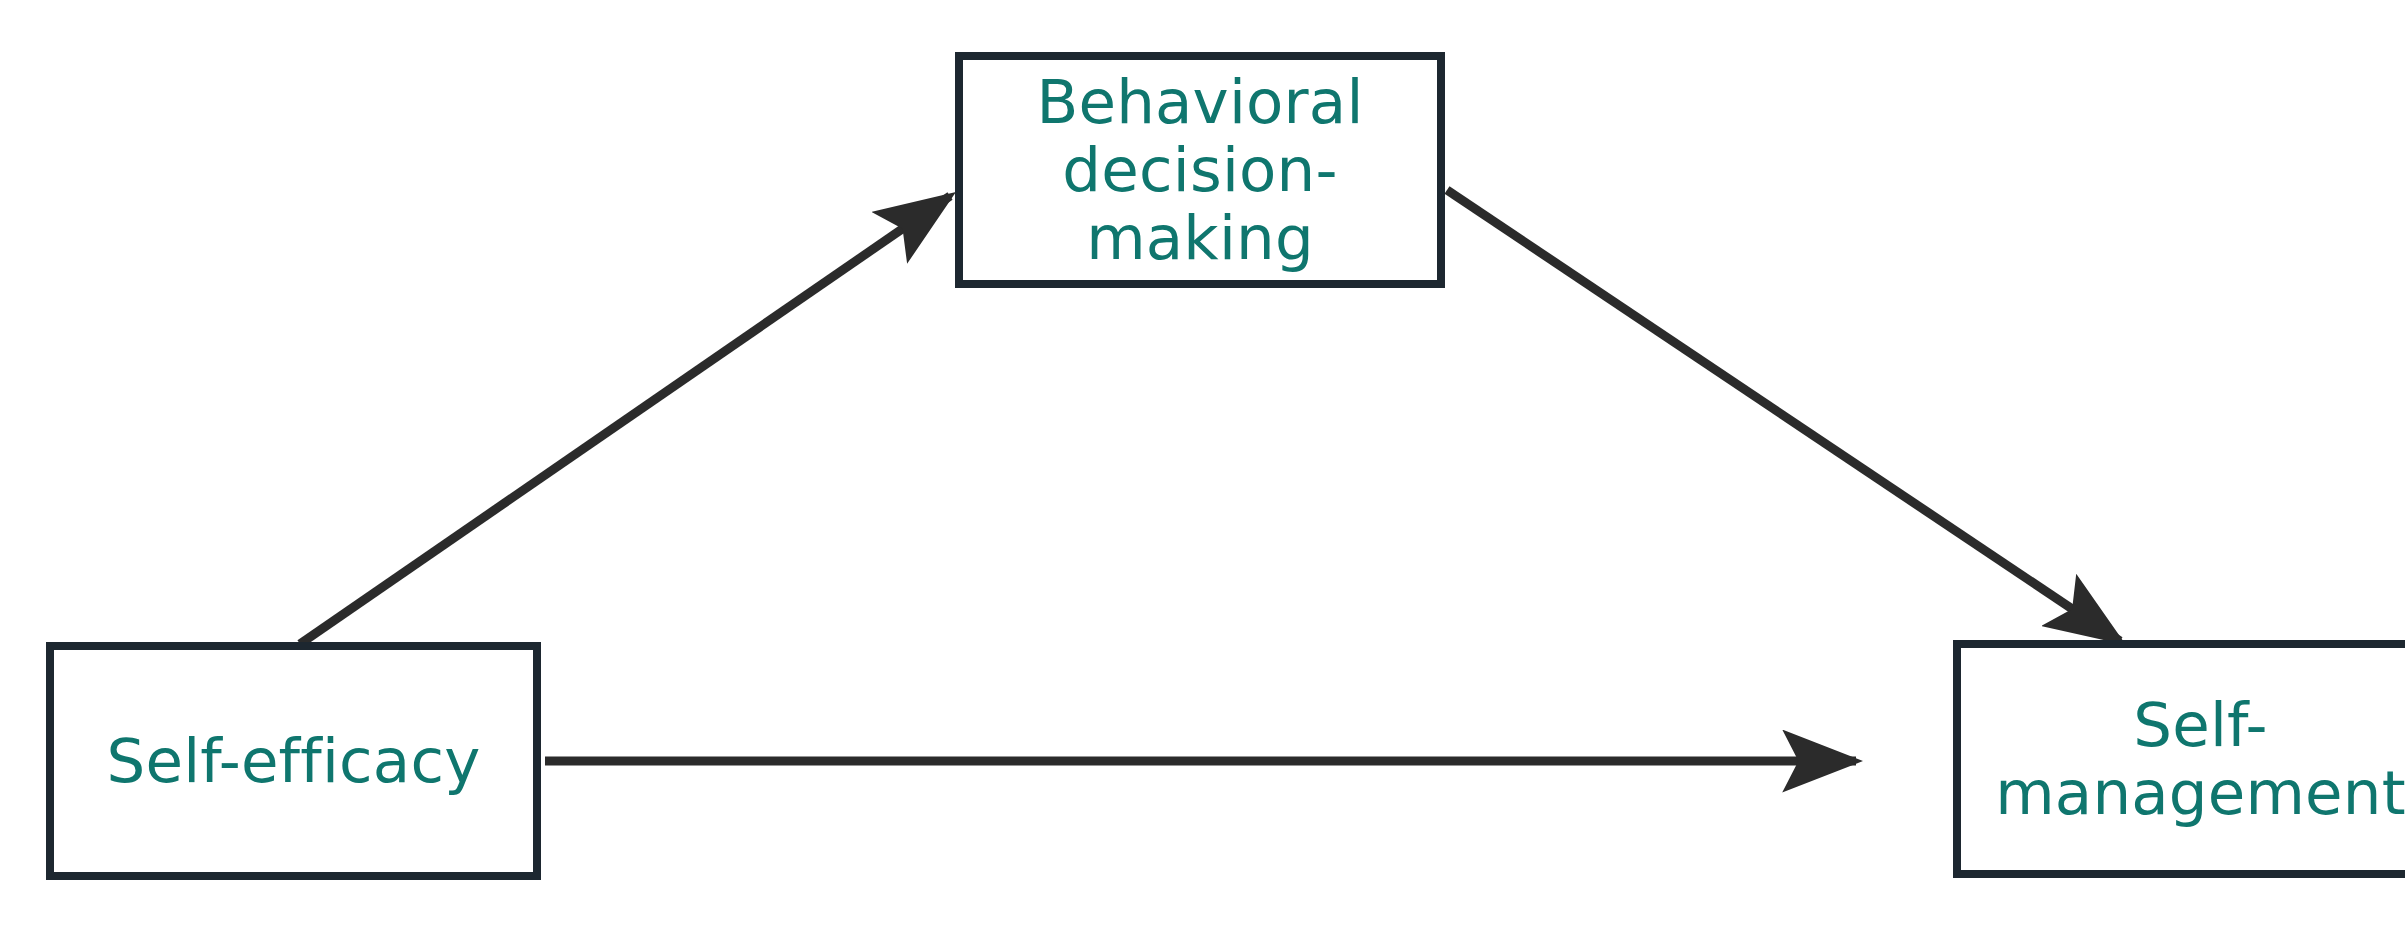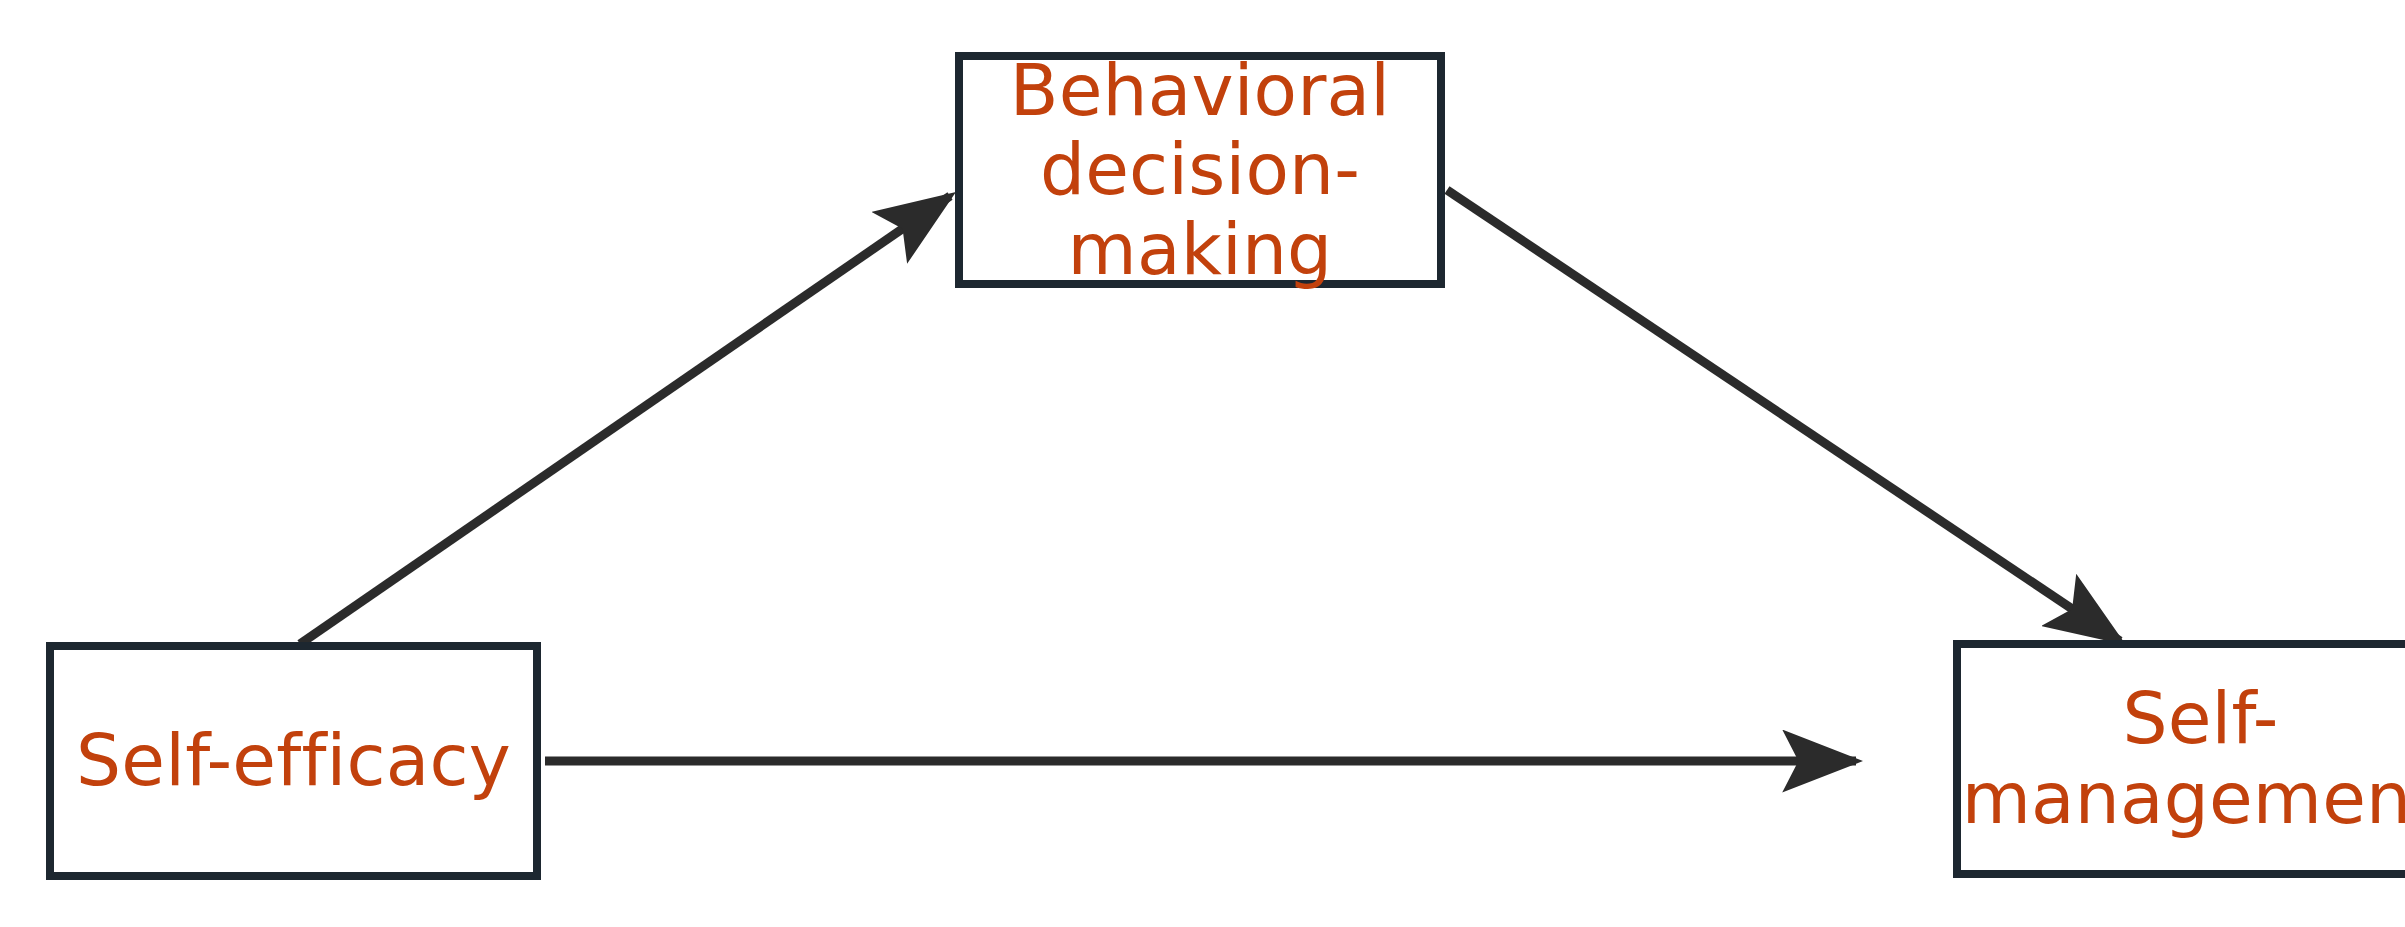--- a/index.html
+++ b/index.html
@@ -22,22 +22,22 @@
     box-sizing: border-box;
     border: 8px solid #1d2730;
     background: #ffffff;
     display: flex;
     align-items: center;
     justify-content: center;
     text-align: center;
     z-index: 3;
   }
   .node-label {
-    color: #c2410c;
-    font-size: 71px;
+    color: #0f766e;
+    font-size: 61px;
     line-height: 1.12;
     letter-spacing: 0.2px;
     white-space: pre-line;
     font-weight: 400;
   }
   #node-behavioral {
     left: 955px;
     top: 52px;
     width: 490px;
     height: 236px;

